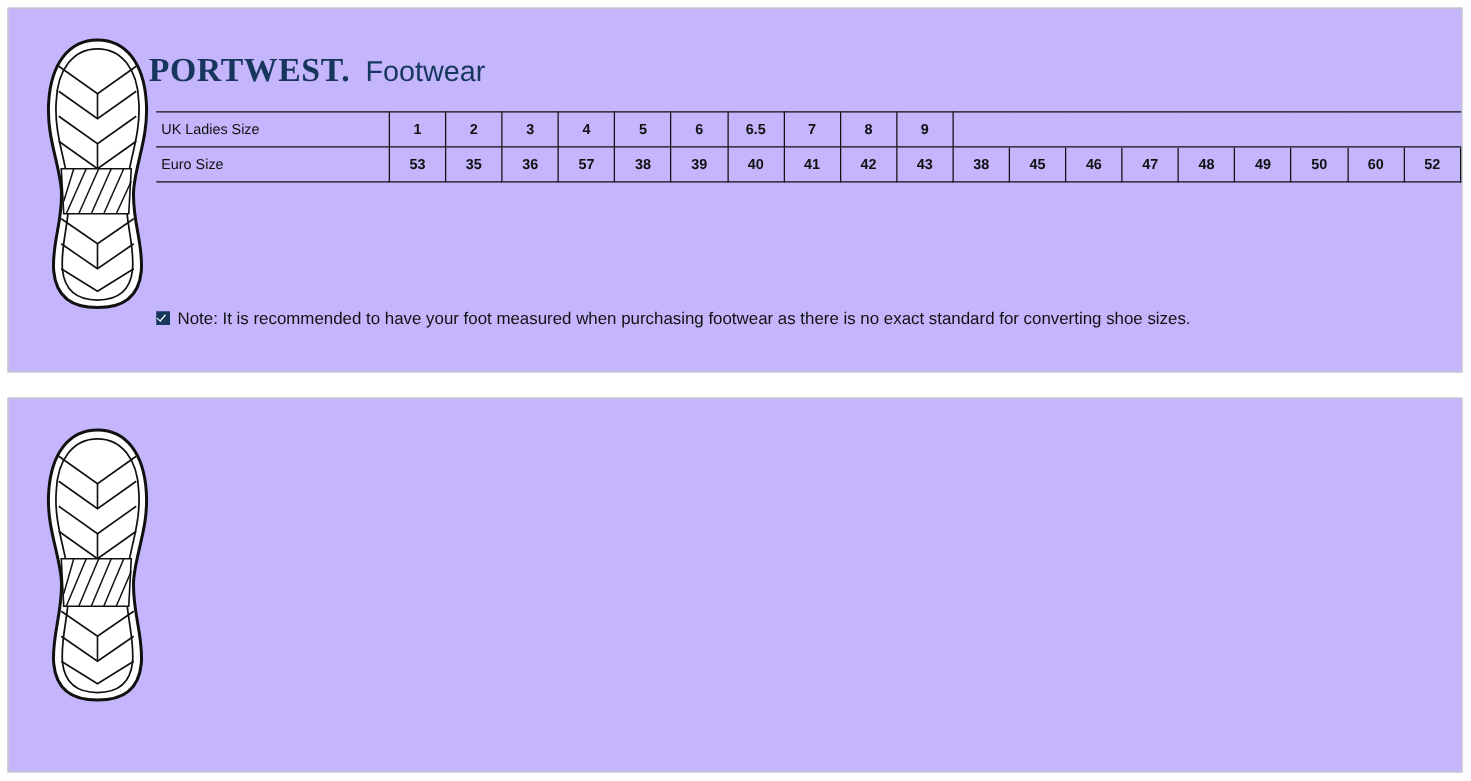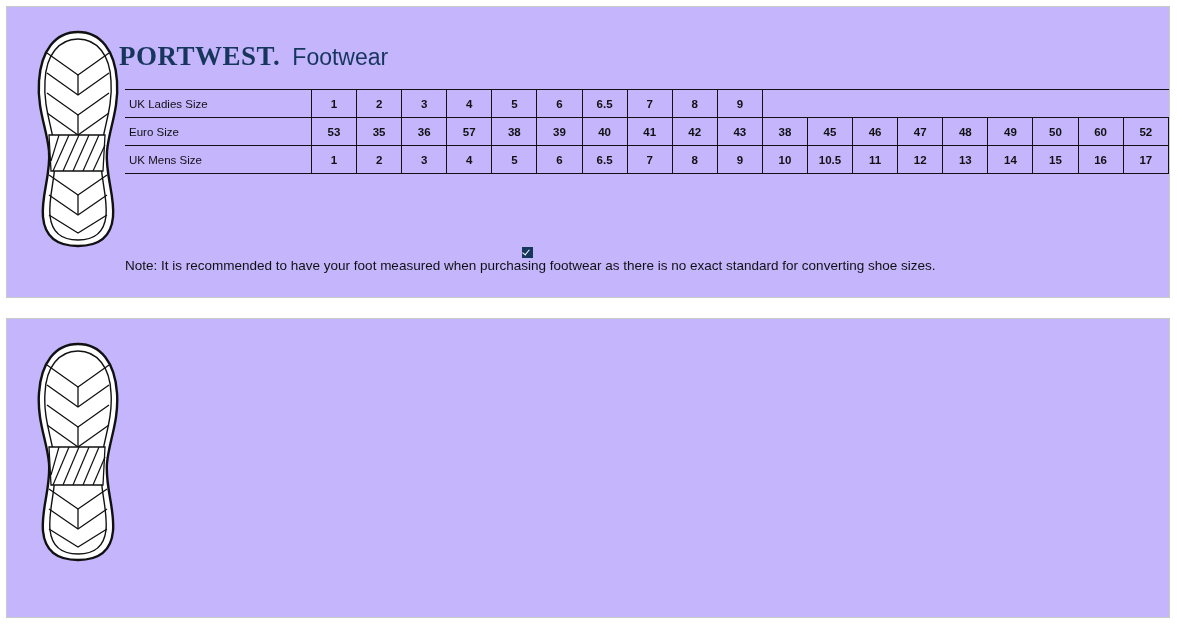--- a/index.html
+++ b/index.html
@@ -98,21 +98,20 @@
   }
 
   
   .note {
     position: absolute;
     font-size: 13.5px;
     color: #111;
     display: flex;
     align-items: center;
     white-space: nowrap;
-    flex-direction: column;
   }
   #pw-note { top: 240px; left: 118px; }
   .note-box {
     display: inline-block;
     width: 11px;
     height: 11px;
     background: #16365c;
     margin-right: 6px;
     position: relative;
     flex: 0 0 auto;
@@ -227,42 +226,20 @@
         <td class="cell">38</td>
         <td class="cell">45</td>
         <td class="cell">46</td>
         <td class="cell">47</td>
         <td class="cell">48</td>
         <td class="cell">49</td>
         <td class="cell">50</td>
         <td class="cell">60</td>
         <td class="cell">52</td>
       </tr>
-      <tr>
-        <td class="rowlabel">UK Mens Size</td>
-        <td class="cell">1</td>
-        <td class="cell">2</td>
-        <td class="cell">3</td>
-        <td class="cell">4</td>
-        <td class="cell">5</td>
-        <td class="cell">6</td>
-        <td class="cell">6.5</td>
-        <td class="cell">7</td>
-        <td class="cell">8</td>
-        <td class="cell">9</td>
-        <td class="cell">10</td>
-        <td class="cell">10.5</td>
-        <td class="cell">11</td>
-        <td class="cell">12</td>
-        <td class="cell">13</td>
-        <td class="cell">14</td>
-        <td class="cell">15</td>
-        <td class="cell">16</td>
-        <td class="cell">17</td>
-      </tr>
     </tbody>
   </table>
 
   <div class="note" id="pw-note">
     <span class="note-box"></span>
     <span>Note: It is recommended to have your foot measured when purchasing footwear as there is no exact standard for converting shoe sizes.</span>
   </div>
 </div>
 
 <div class="panel" id="panel-base">

